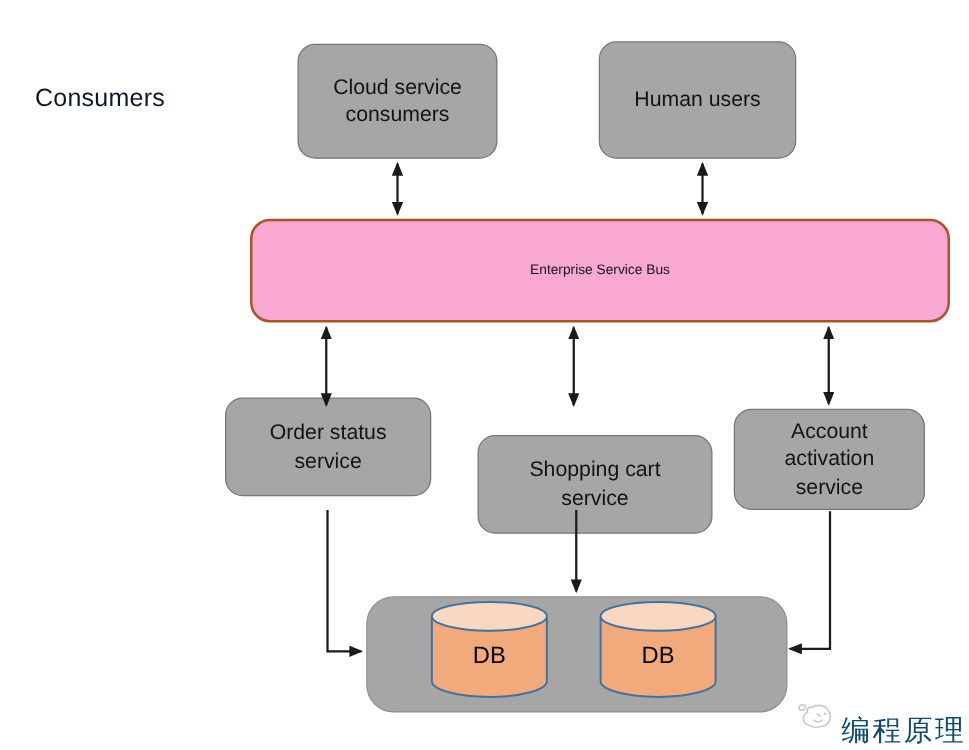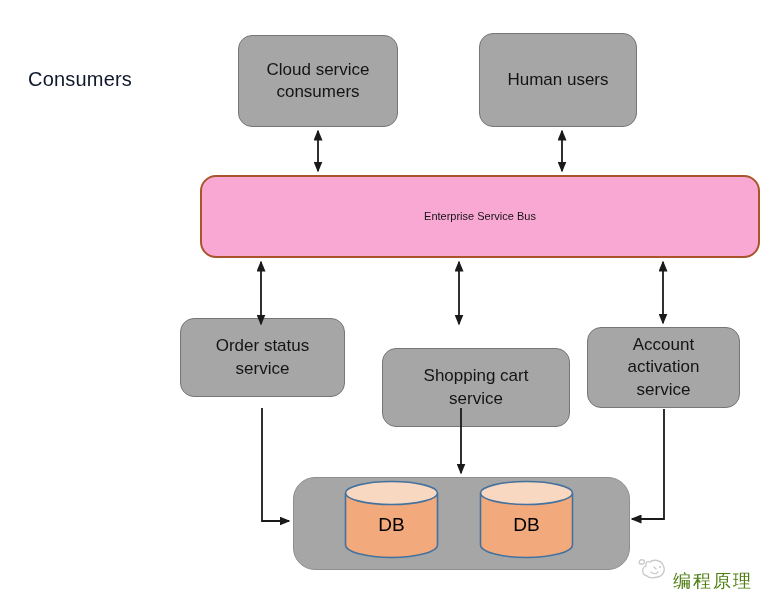--- a/index.html
+++ b/index.html
@@ -27,21 +27,21 @@
   .cyl-label{
     position:absolute;left:0;right:0;top:34px;text-align:center;
     font-size:19px;color:#000000;
   }
   #edges{position:absolute;left:0;top:0;pointer-events:none;}
   .watermark{
     position:absolute;left:637px;top:549px;display:flex;align-items:center;gap:4px;
     color:#c9c9c9;
   }
   .watermark-text{
-    font-size:18px;letter-spacing:2px;color:#4d7c0f;
+    font-size:23px;letter-spacing:2px;color:#0c4a6e;
     text-shadow:0 1px 0 #ffffff;
     margin-top:20px;
   }
 </style>
 </head>
 <body>
 
 <div id="canvas">
 
   <div class="side-label" style="left:28px;top:68px;">Consumers</div>

